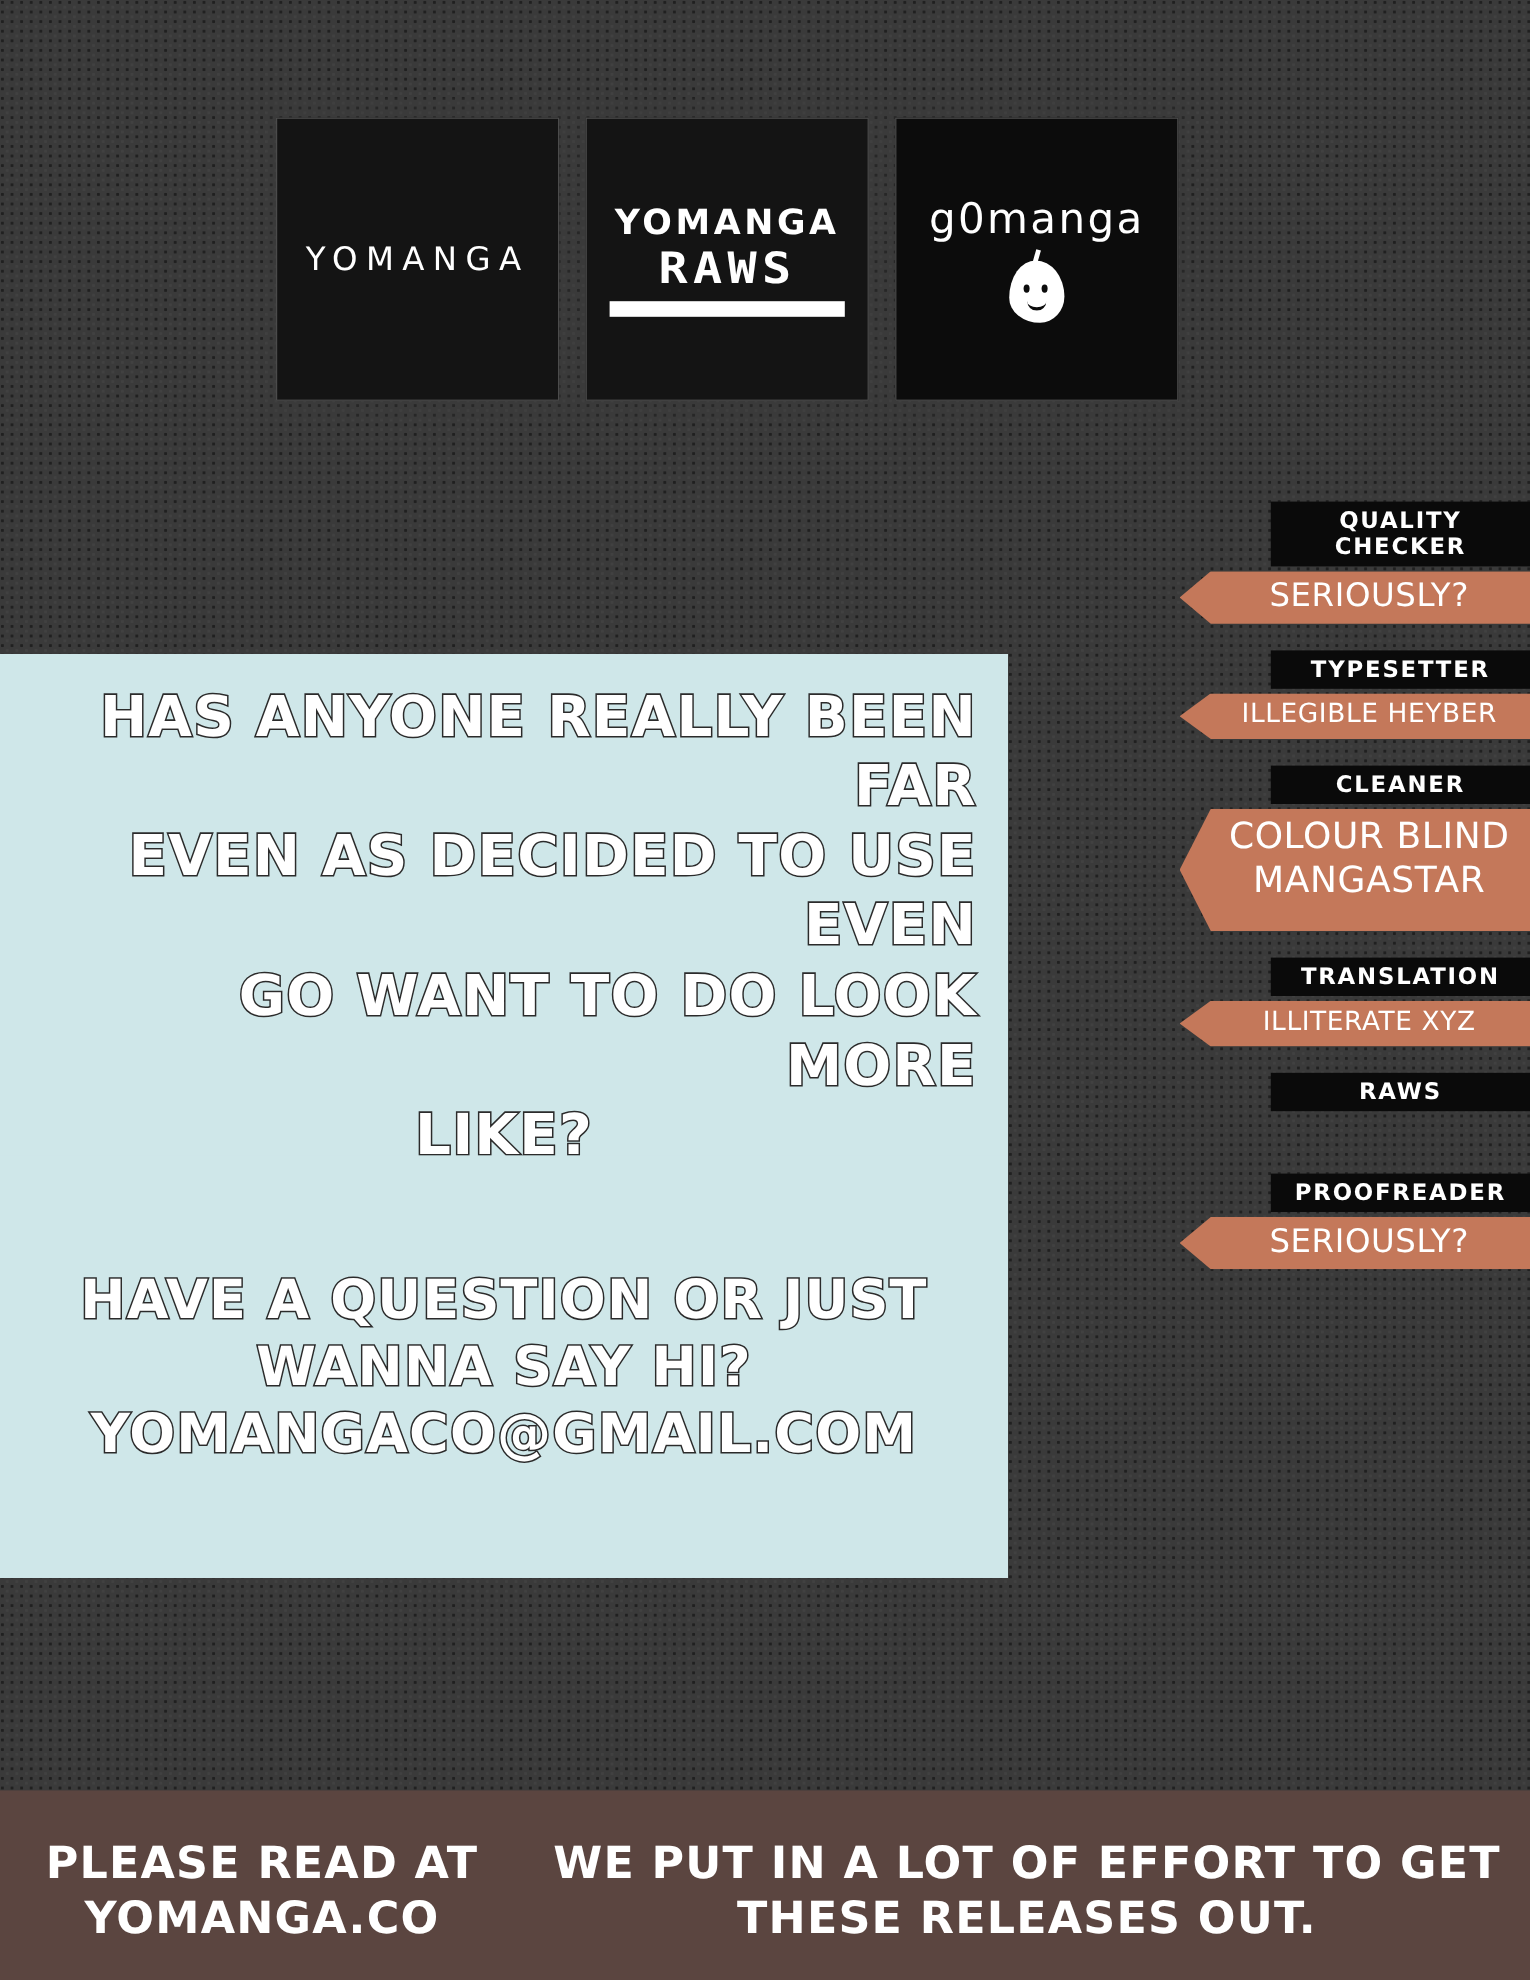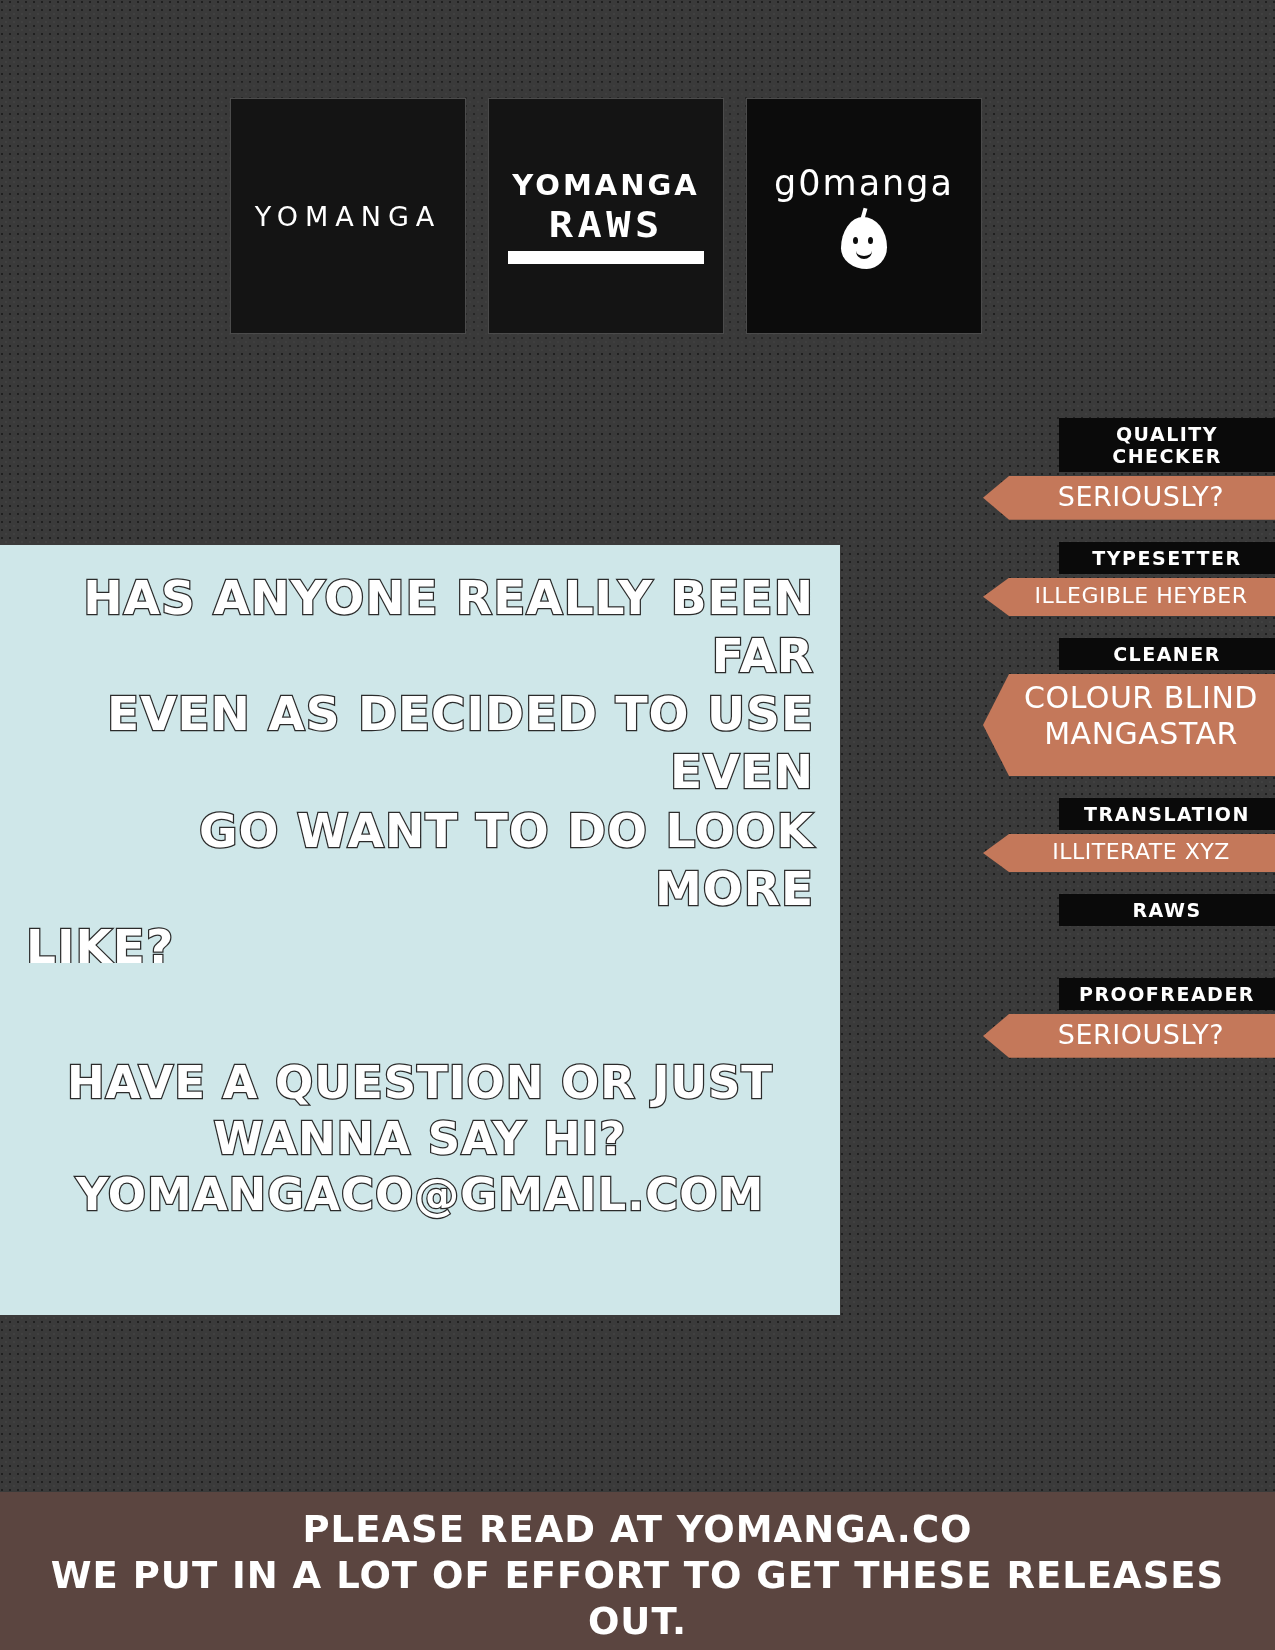--- a/index.html
+++ b/index.html
@@ -123,21 +123,21 @@
   .bubble {
     position: absolute;
     left: 0;
     background: #cfe7e9;
     box-sizing: border-box;
     display: flex;
     flex-direction: column;
     justify-content: center;
     padding: 18px 26px;
   }
-  .bubble-1 { top: 545px; width: 840px; height: 455px; align-items: flex-start; }
+  .bubble-1 { top: 545px; width: 840px; height: 455px; align-items: center; }
   .bubble-2 { top: 963px; width: 840px; height: 352px; align-items: center; }
 
   .btext {
     color: #ffffff;
     -webkit-text-stroke: 2.5px #2b2b2b;
     paint-order: stroke fill;
     font-family: "DejaVu Sans", sans-serif;
     font-weight: 700;
     font-size: 47px;
     line-height: 1.24;
@@ -194,21 +194,21 @@
 
   
   .footer {
     position: absolute;
     left: 0;
     bottom: 0;
     width: 1275px;
     height: 158px;
     background: #5b4540;
     display: flex;
-    flex-direction: column;
+    flex-direction: row;
     align-items: center;
     justify-content: center;
     box-sizing: border-box;
     padding-top: 10px;
   }
   .ftext {
     color: #ffffff;
     font-family: "DejaVu Sans", sans-serif;
     font-weight: 700;
     font-size: 37px;

